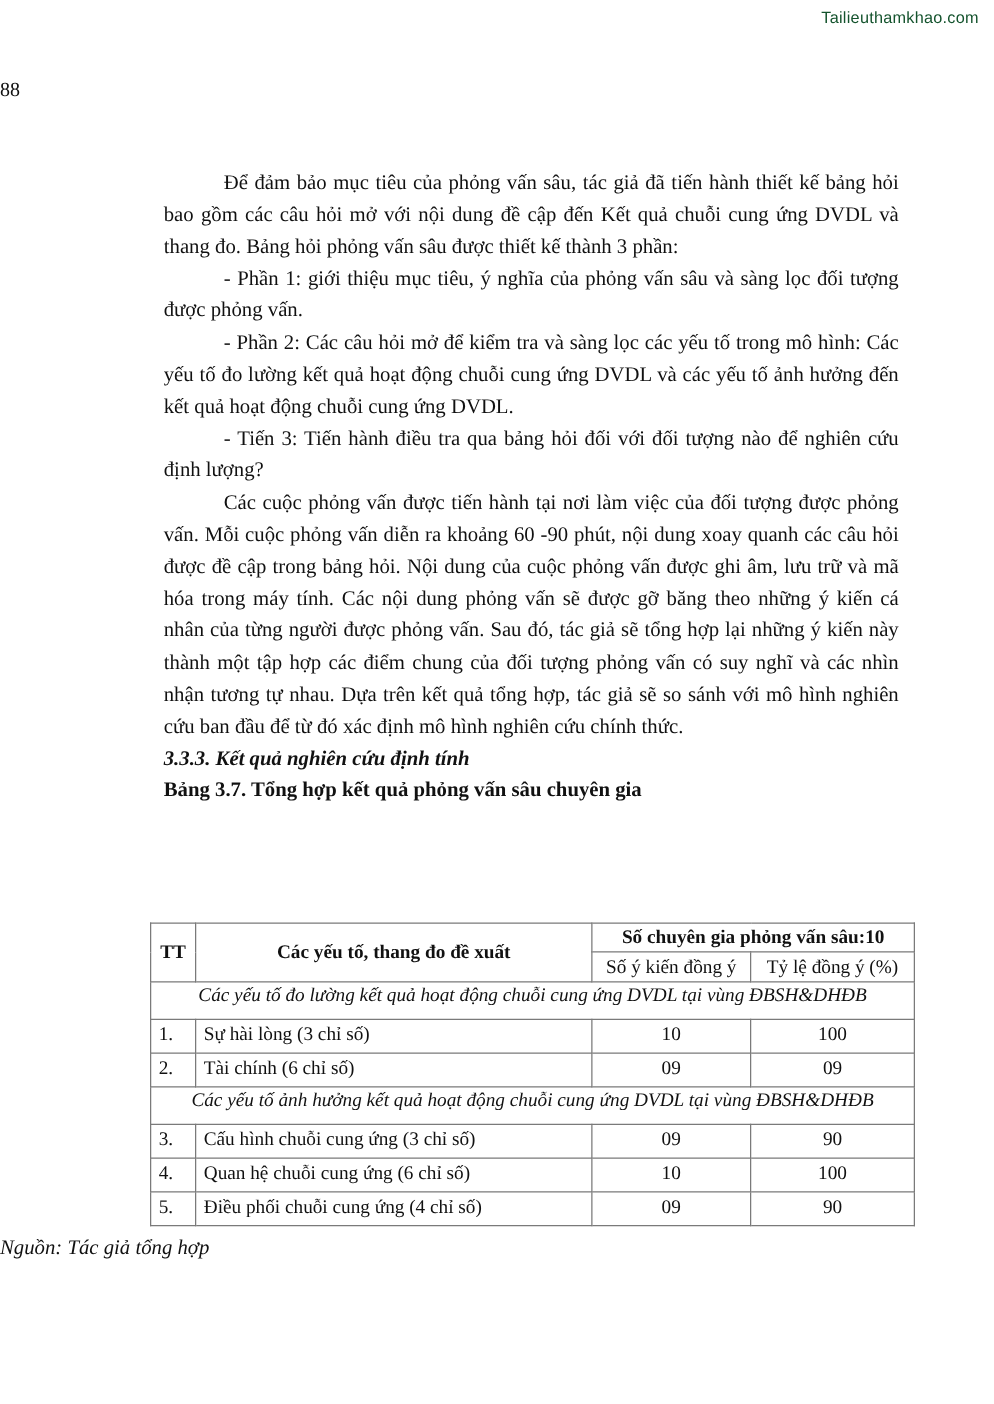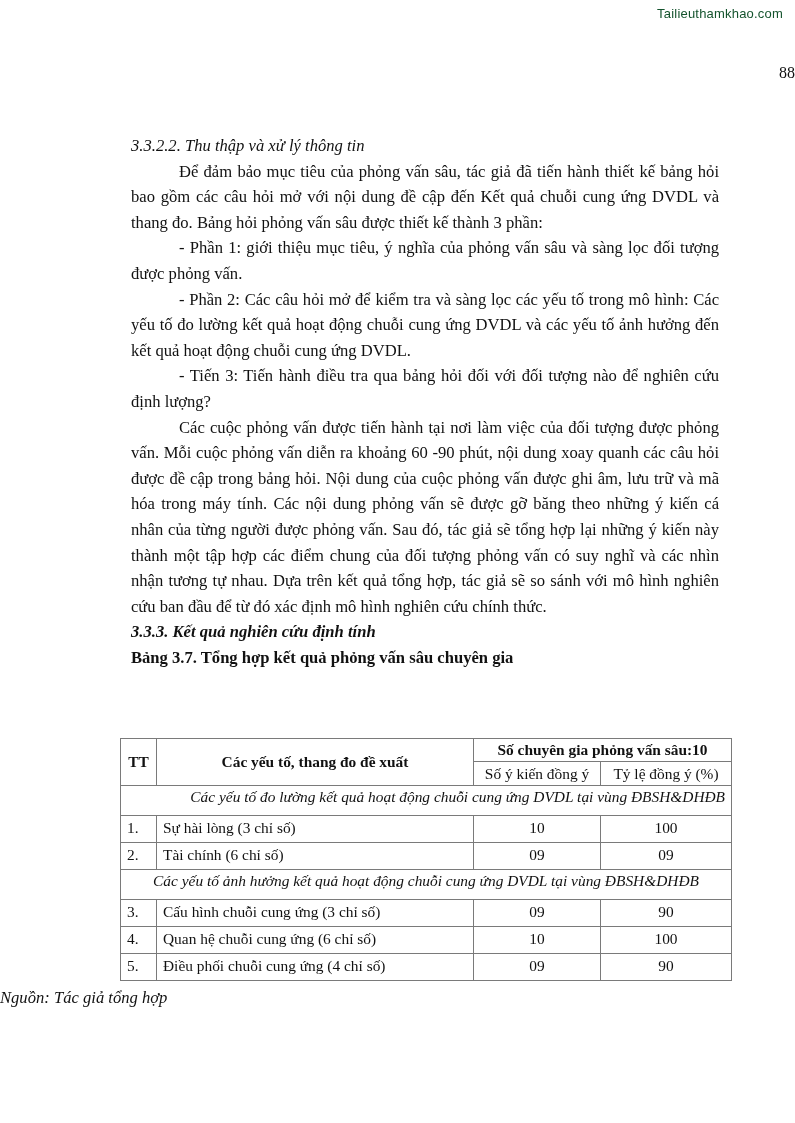--- a/index.html
+++ b/index.html
@@ -8,21 +8,21 @@
       font-family: "Liberation Serif", "DejaVu Serif", serif;
       color: #111111;
     }
     .watermark {
       position: absolute; top: 6px; right: 12px;
       font-family: "Liberation Sans", "DejaVu Sans", sans-serif;
       font-size: 13px; color: #14532d; letter-spacing: 0.2px;
     }
     .page-number {
       position: absolute; top: 64px; left: 0; width: 795px;
-      text-align: right; font-size: 16px;
+      text-align: left; font-size: 16px;
     }
     .content {
       position: absolute; top: 133px; left: 131px; width: 588px;
       font-size: 16.6px; line-height: 25.6px;
     }
     .content p { margin: 0; text-align: justify; }
     .indent { text-indent: 48px; }
     .h-italic { font-style: italic; }
     .h-bold-italic { font-style: italic; font-weight: bold; }
     .table-caption {
@@ -34,39 +34,38 @@
     table {
       border-collapse: collapse; width: 611px; table-layout: fixed;
       font-size: 15.4px; line-height: 18px;
     }
     td, th {
       border: 1px solid #7a7a7a; padding: 0 6px; vertical-align: middle;
       font-weight: normal;
     }
     th.bold { font-weight: bold; }
     .c { text-align: center; }
-    .l { text-align: right; }
+    .l { text-align: center; }
     .hdr-top { height: 23px; }
     .hdr-sub { height: 24px; }
     .row { height: 27px; vertical-align: top; }
     .row td { padding-top: 3px; vertical-align: top; }
     .group td { font-style: italic; height: 27px; padding-top: 2px; vertical-align: top; }
     .source {
       position: absolute; top: 988px; left: 0; width: 719px;
       text-align: left; font-style: italic; font-size: 16.6px;
     }
   </style>
 </head>
 <body>
 
 <div class="watermark">Tailieuthamkhao.com</div>
 <div class="page-number">88</div>
 
 <div class="content">
-  <p class="h-italic">3.3.2.2. Thu thập và xử lý thông tin</p>
   <p class="indent">Để đảm bảo mục tiêu của phỏng vấn sâu, tác giả đã tiến hành thiết kế bảng hỏi bao gồm các câu hỏi mở với nội dung đề cập đến Kết quả chuỗi cung ứng DVDL và thang đo. Bảng hỏi phỏng vấn sâu được thiết kế thành 3 phần:</p>
   <p class="indent">- Phần 1: giới thiệu mục tiêu, ý nghĩa của phỏng vấn sâu và sàng lọc đối tượng được phỏng vấn.</p>
   <p class="indent">- Phần 2: Các câu hỏi mở để kiểm tra và sàng lọc các yếu tố trong mô hình: Các yếu tố đo lường kết quả hoạt động chuỗi cung ứng DVDL và các yếu tố ảnh hưởng đến kết quả hoạt động chuỗi cung ứng DVDL.</p>
   <p class="indent">- Tiến 3: Tiến hành điều tra qua bảng hỏi đối với đối tượng nào để nghiên cứu định lượng?</p>
   <p class="indent">Các cuộc phỏng vấn được tiến hành tại nơi làm việc của đối tượng được phỏng vấn. Mỗi cuộc phỏng vấn diễn ra khoảng 60 -90 phút, nội dung xoay quanh các câu hỏi được đề cập trong bảng hỏi. Nội dung của cuộc phỏng vấn được ghi âm, lưu trữ và mã hóa trong máy tính. Các nội dung phỏng vấn sẽ được gỡ băng theo những ý kiến cá nhân của từng người được phỏng vấn. Sau đó, tác giả sẽ tổng hợp lại những ý kiến này thành một tập hợp các điểm chung của đối tượng phỏng vấn có suy nghĩ và các nhìn nhận tương tự nhau. Dựa trên kết quả tổng hợp, tác giả sẽ so sánh với mô hình nghiên cứu ban đầu để từ đó xác định mô hình nghiên cứu chính thức.</p>
   <p class="h-bold-italic">3.3.3. Kết quả nghiên cứu định tính</p>
   <p class="table-caption">Bảng 3.7. Tổng hợp kết quả phỏng vấn sâu chuyên gia</p>
 </div>
 
 <div class="table-wrap">

